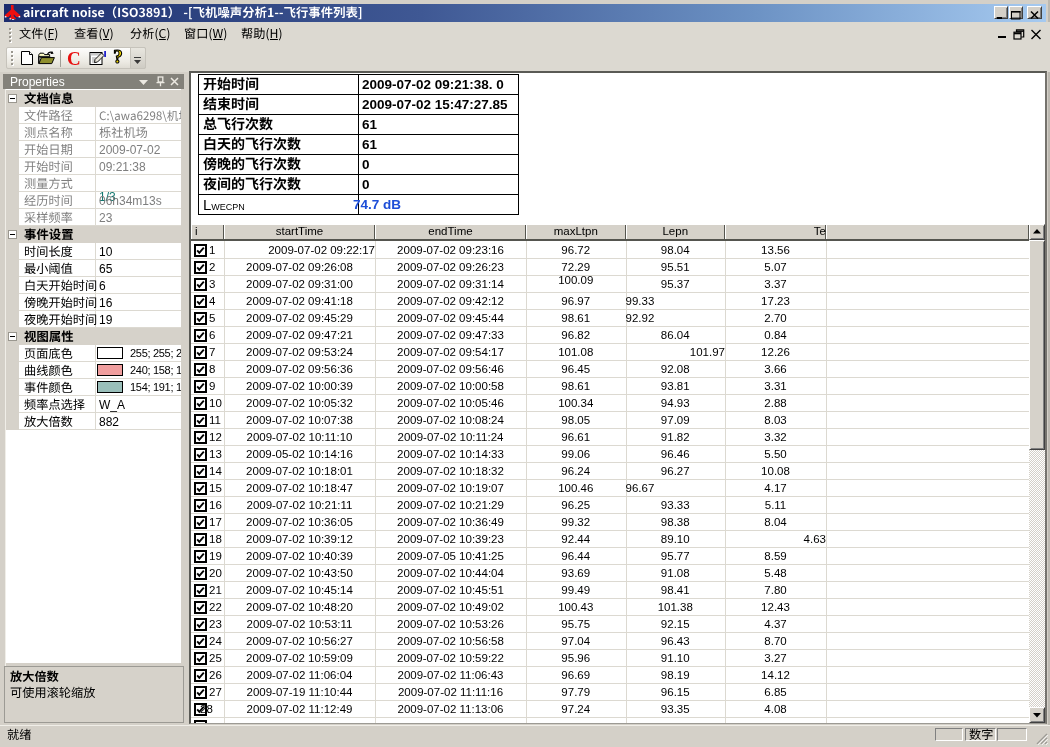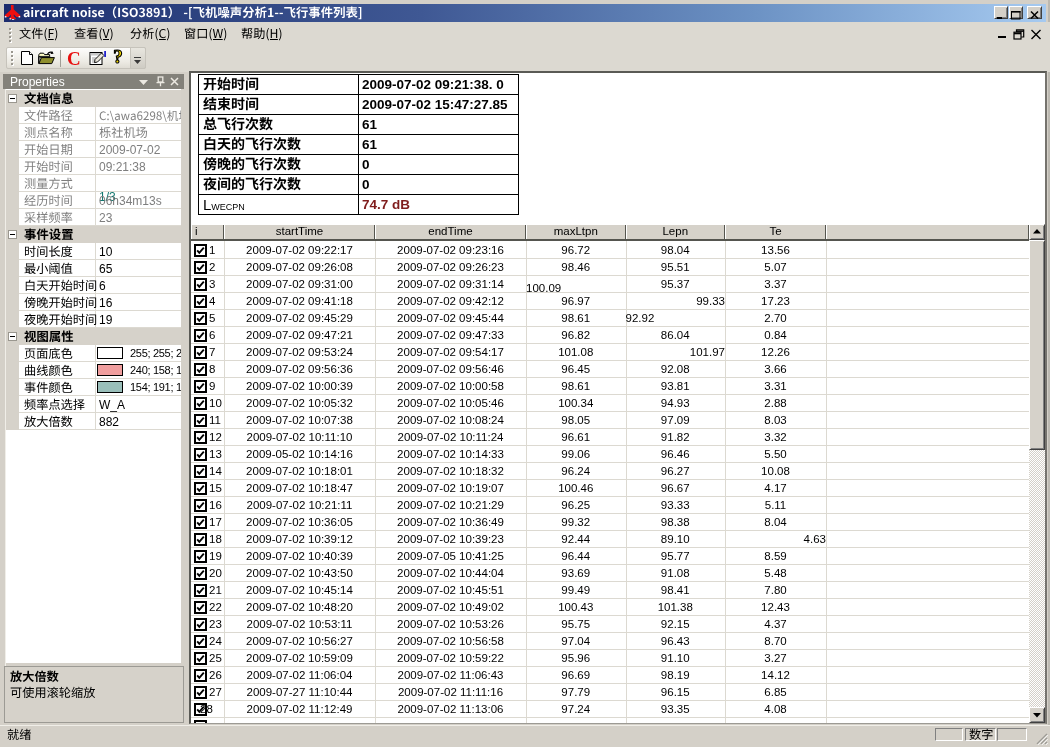--- a/index.html
+++ b/index.html
@@ -697,33 +697,33 @@
         <use href="#g131" x="1000"></use>
         <use href="#g138" x="2000"></use>
         <use href="#g21" x="3000"></use>
         <use href="#g27" x="4000"></use>
         <use href="#g135" x="5000"></use>
         <use href="#g121" x="6000"></use>
       </g>
     </svg>
     <div style="position:absolute;left:362px;top:177px;height:16px;font:bold 13.5px 'Liberation Sans';color:#000;white-space:nowrap">0</div>
     <div style="position:absolute;left:203px;top:196px;height:17px;font:13px 'Liberation Sans';color:#000"><span style="font-size:15px">L</span><span style="font-size:9px">WECPN</span></div>
-    <div style="position:absolute;left:362px;top:197px;height:16px;font:bold 13.5px 'Liberation Sans';color:#7f1d1d;white-space:nowrap">74.7 dB</div>
+    <div style="position:absolute;left:353px;top:197px;height:16px;font:bold 13.5px 'Liberation Sans';color:#1d4ed8;white-space:nowrap">74.7 dB</div>
     <div style="position:absolute;left:191px;top:224px;width:33px;height:15px;background:#d6d2ca;box-shadow:inset 1px 1px 0 #fff, inset -1px 0 0 #55554f"></div>
     <div style="position:absolute;left:195px;top:225px;font:11.5px 'Liberation Sans';color:#000">i</div>
     <div style="position:absolute;left:224px;top:224px;width:151px;height:15px;background:#d6d2ca;box-shadow:inset 1px 1px 0 #fff, inset -1px 0 0 #55554f"></div>
     <div style="position:absolute;left:224px;top:225px;width:151px;height:14px;text-align:center;font:11.5px 'Liberation Sans';color:#000">startTime</div>
     <div style="position:absolute;left:375px;top:224px;width:151px;height:15px;background:#d6d2ca;box-shadow:inset 1px 1px 0 #fff, inset -1px 0 0 #55554f"></div>
     <div style="position:absolute;left:375px;top:225px;width:151px;height:14px;text-align:center;font:11.5px 'Liberation Sans';color:#000">endTime</div>
     <div style="position:absolute;left:526px;top:224px;width:99.5px;height:15px;background:#d6d2ca;box-shadow:inset 1px 1px 0 #fff, inset -1px 0 0 #55554f"></div>
     <div style="position:absolute;left:526px;top:225px;width:99.5px;height:14px;text-align:center;font:11.5px 'Liberation Sans';color:#000">maxLtpn</div>
     <div style="position:absolute;left:625.5px;top:224px;width:99.5px;height:15px;background:#d6d2ca;box-shadow:inset 1px 1px 0 #fff, inset -1px 0 0 #55554f"></div>
     <div style="position:absolute;left:625.5px;top:225px;width:99.5px;height:14px;text-align:center;font:11.5px 'Liberation Sans';color:#000">Lepn</div>
     <div style="position:absolute;left:725px;top:224px;width:101px;height:15px;background:#d6d2ca;box-shadow:inset 1px 1px 0 #fff, inset -1px 0 0 #55554f"></div>
-    <div style="position:absolute;left:725px;top:225px;width:101px;height:14px;text-align:center;font:11.5px 'Liberation Sans';color:#000">Te</div>
+    <div style="position:absolute;left:725px;top:225px;width:101px;height:14px;text-align:right;font:11.5px 'Liberation Sans';color:#000">Te</div>
     <div style="position:absolute;left:826px;top:224px;width:203px;height:15px;background:#d6d2ca;box-shadow:inset 1px 1px 0 #fff, inset -1px 0 0 #55554f"></div>
     <div style="position:absolute;left:191px;top:239px;width:838px;height:2px;background:#55554f"></div>
     <div style="position:absolute;left:224px;top:241px;width:1px;height:482px;background:#dcd9d1"></div>
     <div style="position:absolute;left:375px;top:241px;width:1px;height:482px;background:#dcd9d1"></div>
     <div style="position:absolute;left:526px;top:241px;width:1px;height:482px;background:#dcd9d1"></div>
     <div style="position:absolute;left:625.5px;top:241px;width:1px;height:482px;background:#dcd9d1"></div>
     <div style="position:absolute;left:725px;top:241px;width:1px;height:482px;background:#dcd9d1"></div>
     <div style="position:absolute;left:826px;top:241px;width:1px;height:482px;background:#dcd9d1"></div>
     <div style="position:absolute;left:191px;top:258px;width:838px;height:1px;background:#dcd9d1"></div>
     <div style="position:absolute;left:191px;top:275px;width:838px;height:1px;background:#dcd9d1"></div>
@@ -753,60 +753,60 @@
     <div style="position:absolute;left:191px;top:683px;width:838px;height:1px;background:#dcd9d1"></div>
     <div style="position:absolute;left:191px;top:700px;width:838px;height:1px;background:#dcd9d1"></div>
     <div style="position:absolute;left:191px;top:717px;width:838px;height:1px;background:#dcd9d1"></div>
     <div style="position:absolute;left:194px;top:244px;width:13px;height:13px">
       <svg width="13" height="13" viewBox="0 0 13 13" style="position:absolute;left:0;top:0">
         <rect x="1" y="1" width="11" height="11" fill="#fff" stroke="#000" stroke-width="2"></rect>
         <path d="M3.2 6.4 L5.3 8.8 L9.8 3.6" fill="none" stroke="#000" stroke-width="1.9"></path>
       </svg>
     </div>
     <div style="position:absolute;left:209px;top:244px;font:11.5px 'Liberation Sans';color:#000">1</div>
-    <div style="position:absolute;left:224px;top:244px;width:151px;text-align:center;font:11.5px 'Liberation Sans';color:#000">2009-07-02 09:22:17</div>
+    <div style="position:absolute;left:224px;top:244px;width:151px;text-align:right;font:11.5px 'Liberation Sans';color:#000">2009-07-02 09:22:17</div>
     <div style="position:absolute;left:375px;top:244px;width:151px;text-align:center;font:11.5px 'Liberation Sans';color:#000">2009-07-02 09:23:16</div>
     <div style="position:absolute;left:526px;top:244px;width:99.5px;text-align:center;font:11.5px 'Liberation Sans';color:#000">96.72</div>
     <div style="position:absolute;left:625.5px;top:244px;width:99.5px;text-align:center;font:11.5px 'Liberation Sans';color:#000">98.04</div>
     <div style="position:absolute;left:725px;top:244px;width:101px;text-align:center;font:11.5px 'Liberation Sans';color:#000">13.56</div>
     <div style="position:absolute;left:194px;top:261px;width:13px;height:13px">
       <svg width="13" height="13" viewBox="0 0 13 13" style="position:absolute;left:0;top:0">
         <rect x="1" y="1" width="11" height="11" fill="#fff" stroke="#000" stroke-width="2"></rect>
         <path d="M3.2 6.4 L5.3 8.8 L9.8 3.6" fill="none" stroke="#000" stroke-width="1.9"></path>
       </svg>
     </div>
     <div style="position:absolute;left:209px;top:261px;font:11.5px 'Liberation Sans';color:#000">2</div>
     <div style="position:absolute;left:224px;top:261px;width:151px;text-align:center;font:11.5px 'Liberation Sans';color:#000">2009-07-02 09:26:08</div>
     <div style="position:absolute;left:375px;top:261px;width:151px;text-align:center;font:11.5px 'Liberation Sans';color:#000">2009-07-02 09:26:23</div>
-    <div style="position:absolute;left:526px;top:261px;width:99.5px;text-align:center;font:11.5px 'Liberation Sans';color:#000">98.46</div>
+    <div style="position:absolute;left:526px;top:261px;width:99.5px;text-align:center;font:11.5px 'Liberation Sans';color:#000">72.29</div>
     <div style="position:absolute;left:625.5px;top:261px;width:99.5px;text-align:center;font:11.5px 'Liberation Sans';color:#000">95.51</div>
     <div style="position:absolute;left:725px;top:261px;width:101px;text-align:center;font:11.5px 'Liberation Sans';color:#000">5.07</div>
     <div style="position:absolute;left:194px;top:278px;width:13px;height:13px">
       <svg width="13" height="13" viewBox="0 0 13 13" style="position:absolute;left:0;top:0">
         <rect x="1" y="1" width="11" height="11" fill="#fff" stroke="#000" stroke-width="2"></rect>
         <path d="M3.2 6.4 L5.3 8.8 L9.8 3.6" fill="none" stroke="#000" stroke-width="1.9"></path>
       </svg>
     </div>
     <div style="position:absolute;left:209px;top:278px;font:11.5px 'Liberation Sans';color:#000">3</div>
     <div style="position:absolute;left:224px;top:278px;width:151px;text-align:center;font:11.5px 'Liberation Sans';color:#000">2009-07-02 09:31:00</div>
     <div style="position:absolute;left:375px;top:278px;width:151px;text-align:center;font:11.5px 'Liberation Sans';color:#000">2009-07-02 09:31:14</div>
-    <div style="position:absolute;left:526px;top:282px;width:99.5px;text-align:left;font:11.5px 'Liberation Sans';color:#000">100.09</div>
+    <div style="position:absolute;left:526px;top:274px;width:99.5px;text-align:center;font:11.5px 'Liberation Sans';color:#000">100.09</div>
     <div style="position:absolute;left:625.5px;top:278px;width:99.5px;text-align:center;font:11.5px 'Liberation Sans';color:#000">95.37</div>
     <div style="position:absolute;left:725px;top:278px;width:101px;text-align:center;font:11.5px 'Liberation Sans';color:#000">3.37</div>
     <div style="position:absolute;left:194px;top:295px;width:13px;height:13px">
       <svg width="13" height="13" viewBox="0 0 13 13" style="position:absolute;left:0;top:0">
         <rect x="1" y="1" width="11" height="11" fill="#fff" stroke="#000" stroke-width="2"></rect>
         <path d="M3.2 6.4 L5.3 8.8 L9.8 3.6" fill="none" stroke="#000" stroke-width="1.9"></path>
       </svg>
     </div>
     <div style="position:absolute;left:209px;top:295px;font:11.5px 'Liberation Sans';color:#000">4</div>
     <div style="position:absolute;left:224px;top:295px;width:151px;text-align:center;font:11.5px 'Liberation Sans';color:#000">2009-07-02 09:41:18</div>
     <div style="position:absolute;left:375px;top:295px;width:151px;text-align:center;font:11.5px 'Liberation Sans';color:#000">2009-07-02 09:42:12</div>
     <div style="position:absolute;left:526px;top:295px;width:99.5px;text-align:center;font:11.5px 'Liberation Sans';color:#000">96.97</div>
-    <div style="position:absolute;left:625.5px;top:295px;width:99.5px;text-align:right;font:11.5px 'Liberation Sans';color:#000">99.33</div>
+    <div style="position:absolute;left:625.5px;top:295px;width:99.5px;text-align:left;font:11.5px 'Liberation Sans';color:#000">99.33</div>
     <div style="position:absolute;left:725px;top:295px;width:101px;text-align:center;font:11.5px 'Liberation Sans';color:#000">17.23</div>
     <div style="position:absolute;left:194px;top:312px;width:13px;height:13px">
       <svg width="13" height="13" viewBox="0 0 13 13" style="position:absolute;left:0;top:0">
         <rect x="1" y="1" width="11" height="11" fill="#fff" stroke="#000" stroke-width="2"></rect>
         <path d="M3.2 6.4 L5.3 8.8 L9.8 3.6" fill="none" stroke="#000" stroke-width="1.9"></path>
       </svg>
     </div>
     <div style="position:absolute;left:209px;top:312px;font:11.5px 'Liberation Sans';color:#000">5</div>
     <div style="position:absolute;left:224px;top:312px;width:151px;text-align:center;font:11.5px 'Liberation Sans';color:#000">2009-07-02 09:45:29</div>
     <div style="position:absolute;left:375px;top:312px;width:151px;text-align:center;font:11.5px 'Liberation Sans';color:#000">2009-07-02 09:45:44</div>
@@ -924,21 +924,21 @@
     <div style="position:absolute;left:194px;top:482px;width:13px;height:13px">
       <svg width="13" height="13" viewBox="0 0 13 13" style="position:absolute;left:0;top:0">
         <rect x="1" y="1" width="11" height="11" fill="#fff" stroke="#000" stroke-width="2"></rect>
         <path d="M3.2 6.4 L5.3 8.8 L9.8 3.6" fill="none" stroke="#000" stroke-width="1.9"></path>
       </svg>
     </div>
     <div style="position:absolute;left:209px;top:482px;font:11.5px 'Liberation Sans';color:#000">15</div>
     <div style="position:absolute;left:224px;top:482px;width:151px;text-align:center;font:11.5px 'Liberation Sans';color:#000">2009-07-02 10:18:47</div>
     <div style="position:absolute;left:375px;top:482px;width:151px;text-align:center;font:11.5px 'Liberation Sans';color:#000">2009-07-02 10:19:07</div>
     <div style="position:absolute;left:526px;top:482px;width:99.5px;text-align:center;font:11.5px 'Liberation Sans';color:#000">100.46</div>
-    <div style="position:absolute;left:625.5px;top:482px;width:99.5px;text-align:center;font:11.5px 'Liberation Sans';color:#000">96.67</div>
+    <div style="position:absolute;left:625.5px;top:482px;width:99.5px;font:11.5px 'Liberation Sans';color:#000">96.67</div>
     <div style="position:absolute;left:725px;top:482px;width:101px;text-align:center;font:11.5px 'Liberation Sans';color:#000">4.17</div>
     <div style="position:absolute;left:194px;top:499px;width:13px;height:13px">
       <svg width="13" height="13" viewBox="0 0 13 13" style="position:absolute;left:0;top:0">
         <rect x="1" y="1" width="11" height="11" fill="#fff" stroke="#000" stroke-width="2"></rect>
         <path d="M3.2 6.4 L5.3 8.8 L9.8 3.6" fill="none" stroke="#000" stroke-width="1.9"></path>
       </svg>
     </div>
     <div style="position:absolute;left:209px;top:499px;font:11.5px 'Liberation Sans';color:#000">16</div>
     <div style="position:absolute;left:224px;top:499px;width:151px;text-align:center;font:11.5px 'Liberation Sans';color:#000">2009-07-02 10:21:11</div>
     <div style="position:absolute;left:375px;top:499px;width:151px;text-align:center;font:11.5px 'Liberation Sans';color:#000">2009-07-02 10:21:29</div>
@@ -1065,21 +1065,21 @@
     <div style="position:absolute;left:526px;top:669px;width:99.5px;text-align:center;font:11.5px 'Liberation Sans';color:#000">96.69</div>
     <div style="position:absolute;left:625.5px;top:669px;width:99.5px;text-align:center;font:11.5px 'Liberation Sans';color:#000">98.19</div>
     <div style="position:absolute;left:725px;top:669px;width:101px;text-align:center;font:11.5px 'Liberation Sans';color:#000">14.12</div>
     <div style="position:absolute;left:194px;top:686px;width:13px;height:13px">
       <svg width="13" height="13" viewBox="0 0 13 13" style="position:absolute;left:0;top:0">
         <rect x="1" y="1" width="11" height="11" fill="#fff" stroke="#000" stroke-width="2"></rect>
         <path d="M3.2 6.4 L5.3 8.8 L9.8 3.6" fill="none" stroke="#000" stroke-width="1.9"></path>
       </svg>
     </div>
     <div style="position:absolute;left:209px;top:686px;font:11.5px 'Liberation Sans';color:#000">27</div>
-    <div style="position:absolute;left:224px;top:686px;width:151px;text-align:center;font:11.5px 'Liberation Sans';color:#000">2009-07-27 11:10:44</div>
+    <div style="position:absolute;left:224px;top:686px;width:151px;text-align:center;font:11.5px 'Liberation Sans';color:#000">2009-07-19 11:10:44</div>
     <div style="position:absolute;left:375px;top:686px;width:151px;text-align:center;font:11.5px 'Liberation Sans';color:#000">2009-07-02 11:11:16</div>
     <div style="position:absolute;left:526px;top:686px;width:99.5px;text-align:center;font:11.5px 'Liberation Sans';color:#000">97.79</div>
     <div style="position:absolute;left:625.5px;top:686px;width:99.5px;text-align:center;font:11.5px 'Liberation Sans';color:#000">96.15</div>
     <div style="position:absolute;left:725px;top:686px;width:101px;text-align:center;font:11.5px 'Liberation Sans';color:#000">6.85</div>
     <div style="position:absolute;left:194px;top:703px;width:13px;height:13px">
       <svg width="13" height="13" viewBox="0 0 13 13" style="position:absolute;left:0;top:0">
         <rect x="1" y="1" width="11" height="11" fill="#fff" stroke="#000" stroke-width="2"></rect>
         <path d="M3.2 6.4 L5.3 8.8 L9.8 3.6" fill="none" stroke="#000" stroke-width="1.9"></path>
       </svg>
     </div>

